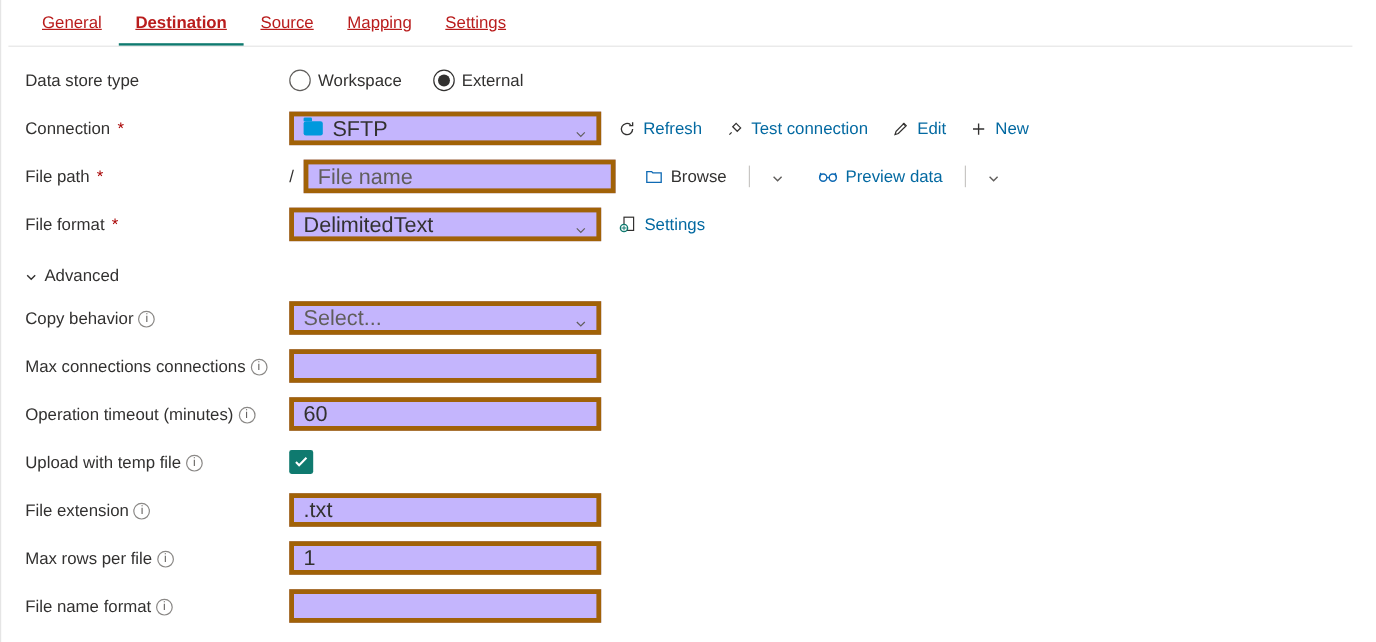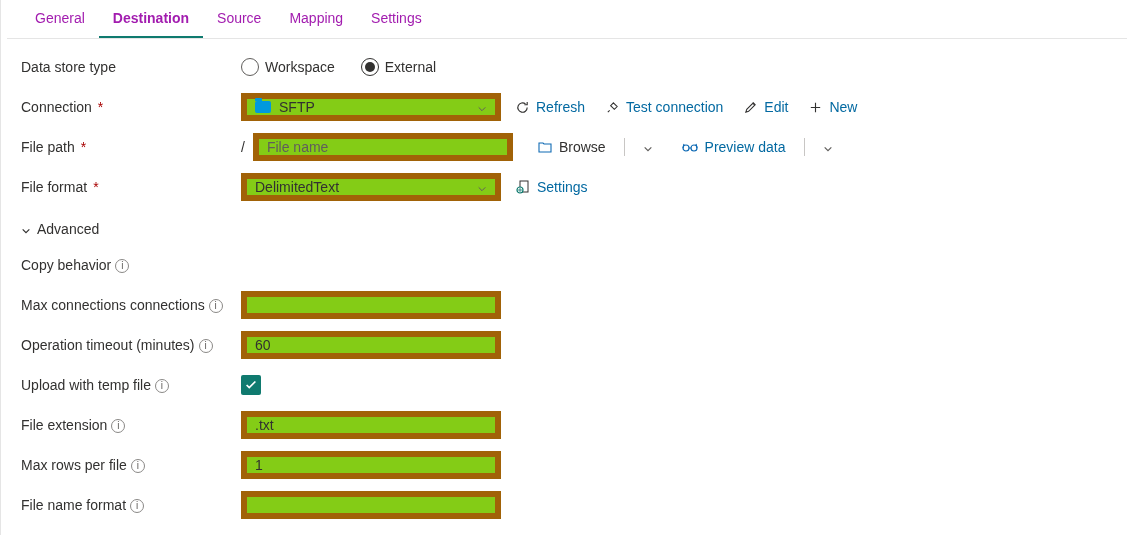--- a/index.html
+++ b/index.html
@@ -15,22 +15,23 @@
   .tabs {
     display: flex;
     gap: 0;
     border-bottom: 1px solid #e5e5e5;
     margin-bottom: 14px;
     padding-left: 14px;
   }
   .tab {
     padding: 10px 14px;
     cursor: pointer;
-    color: #a21caf;
+    color: #b91c1c;
     border-bottom: 2px solid transparent;
+    text-decoration: underline;
   }
   .tab.active {
     font-weight: 600;
     border-bottom-color: #0f7a6f;
   }
   .content { padding-left: 14px; }
   .row {
     display: flex;
     align-items: center;
     margin-bottom: 12px;
@@ -58,24 +59,24 @@
   }
   .radio-circle {
     width: 18px; height: 18px; border: 1px solid #605e5c; border-radius: 50%; display:flex; align-items:center; justify-content:center;
   }
   .radio.selected .radio-circle { border-color: #323130; }
   .radio.selected .radio-circle::after {
     content:""; width:10px; height:10px; background:#323130; border-radius:50%;
   }
   .select, .input {
     height: 28px;
-    border: 6px solid #a16207;
+    border: 4px solid #a16207;
     padding: 0 8px;
-    background: #84cc16;
-    font-size: 14px;
+    background: #c4b5fd;
+    font-size: 18px;
     color:#323130;
   }
   .select {
     display:flex; align-items:center; justify-content:space-between;
     cursor:pointer;
     gap:8px;
   }
   .select.w260 { width: 260px; }
   .input.w260 { width: 260px; }
   .placeholder { color: #605e5c; }
@@ -279,20 +280,30 @@
       </span>
       <span>Advanced</span>
     </div>
 
     
     <div class="row">
       <div class="label-col">
         <span>Copy behavior</span>
         <span class="info-icon">i</span>
       </div>
+      <div class="field-col">
+        <div class="select w260">
+          <span class="placeholder">Select...</span>
+          <span class="chev">
+            <svg viewBox="0 0 12 12">
+                <path d="M2 4 L6 8 L10 4" stroke="#605e5c" stroke-width="1.2" fill="none"></path>
+              </svg>
+          </span>
+        </div>
+      </div>
     </div>
 
     
     <div class="row">
       <div class="label-col">
         <span>Max connections connections</span>
         <span class="info-icon">i</span>
       </div>
       <div class="field-col">
         <input class="input w260" value="" style="">

